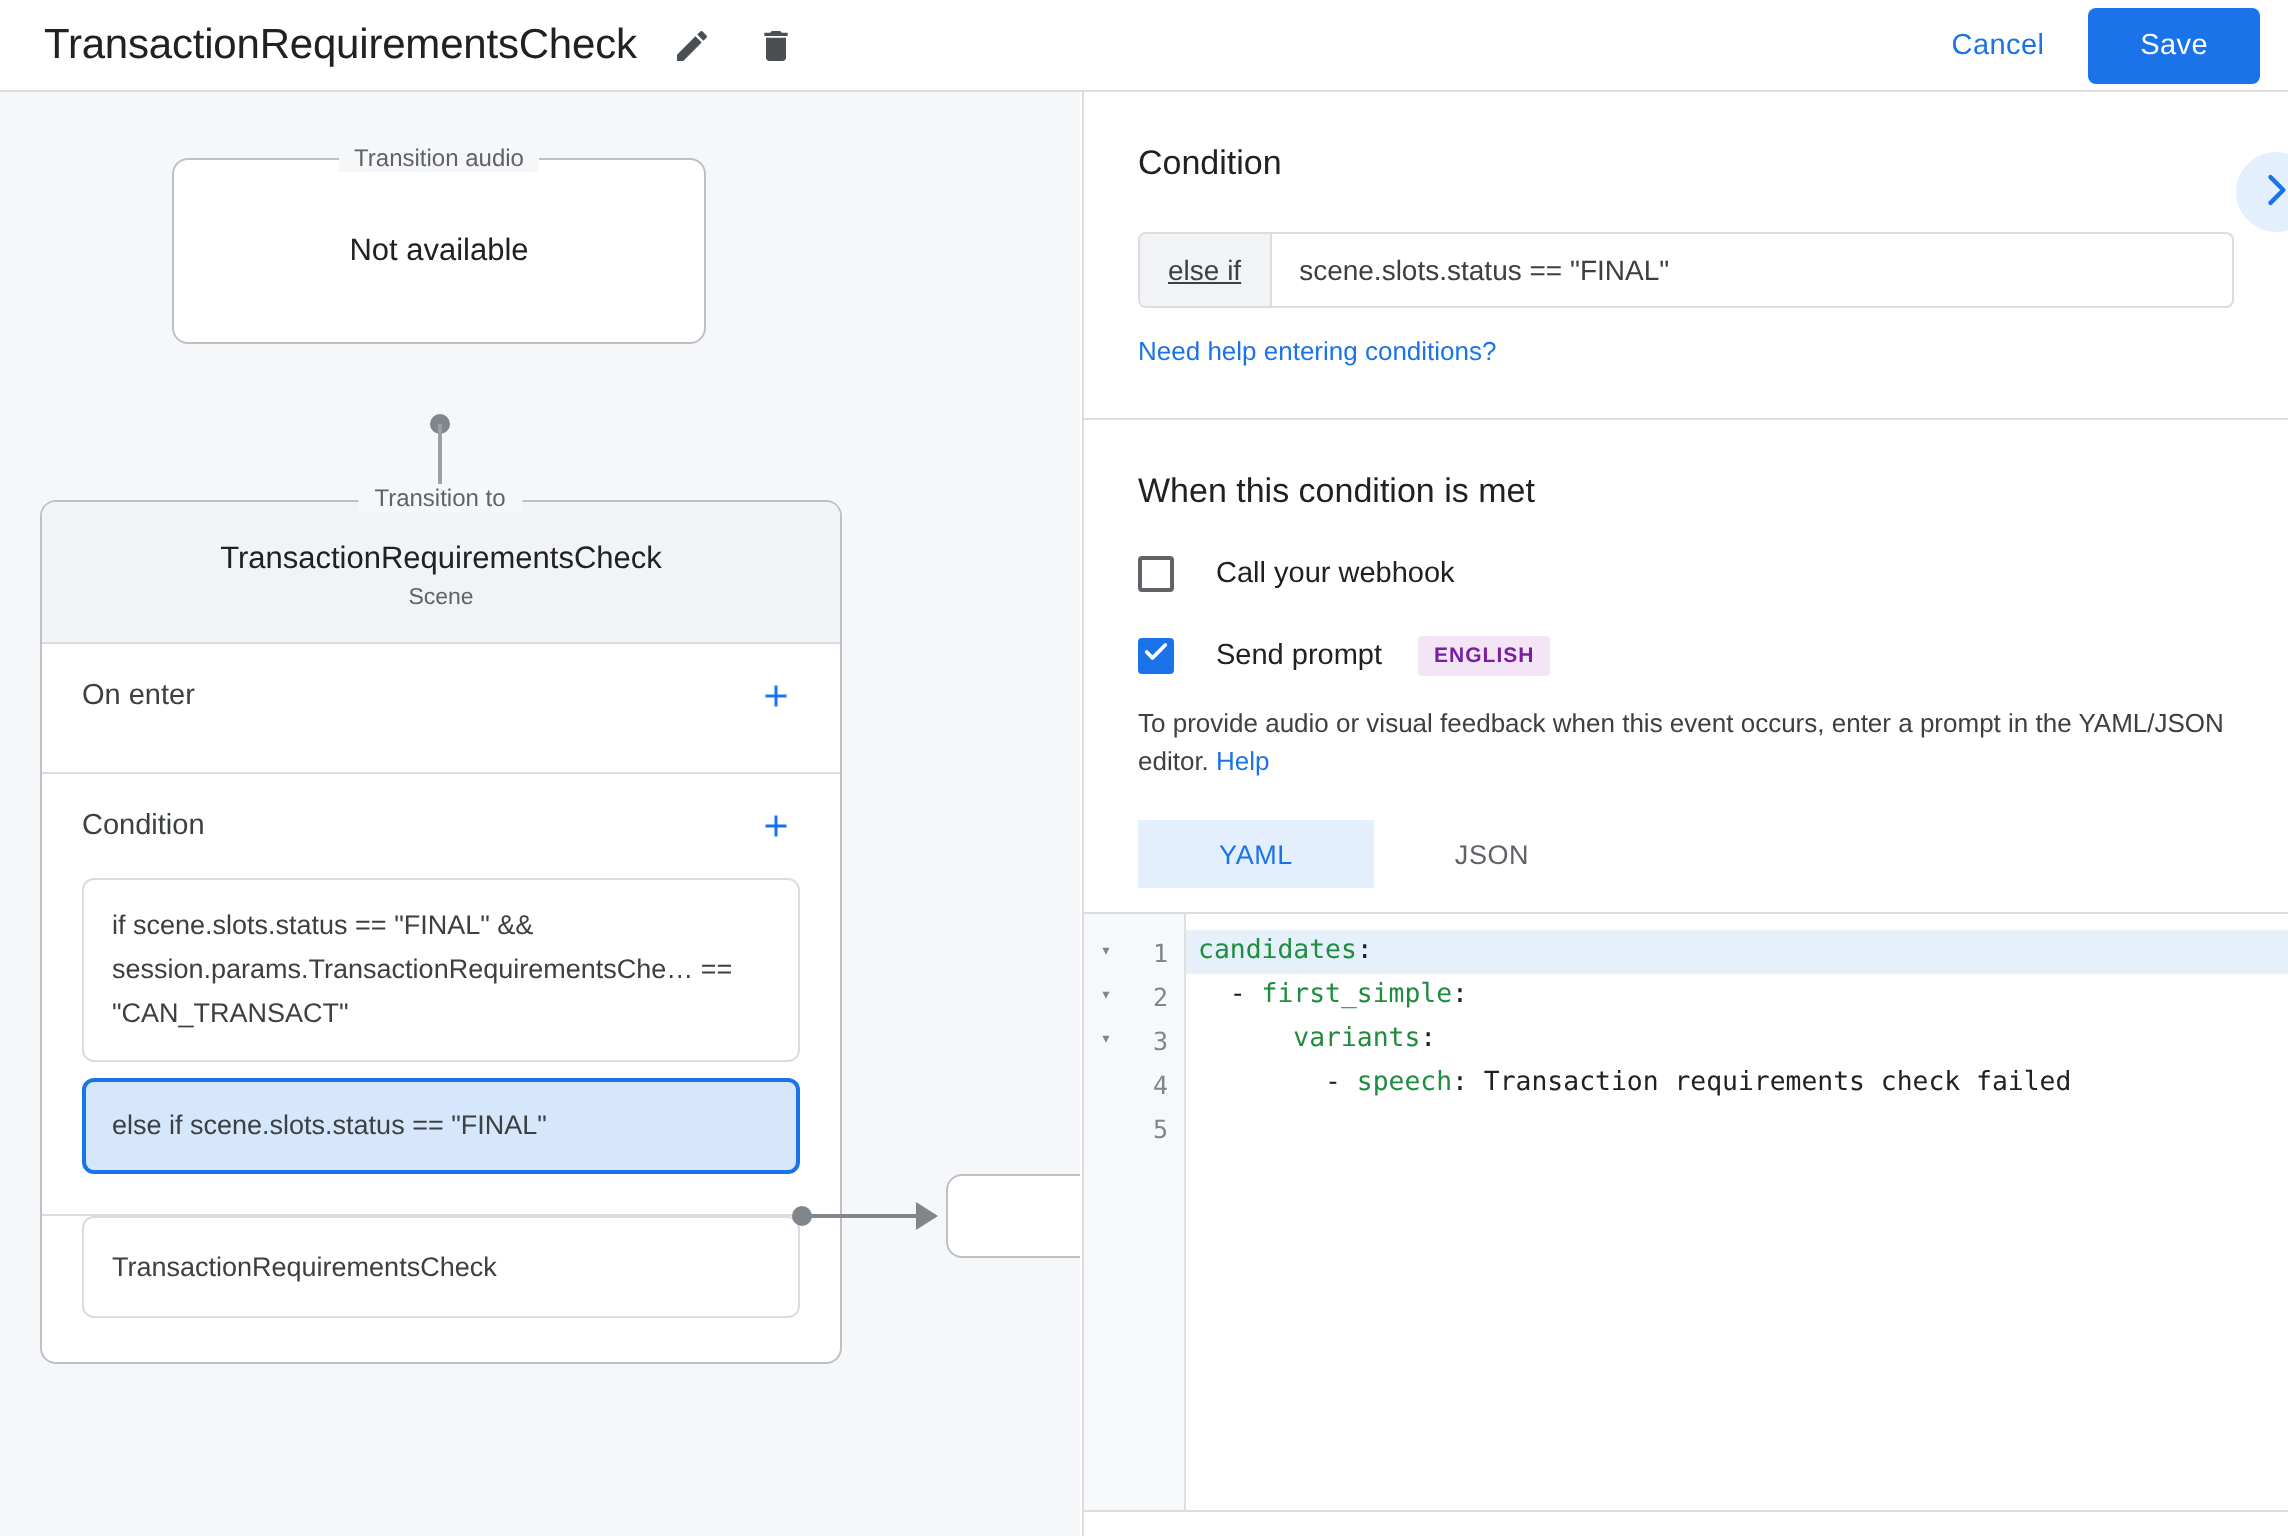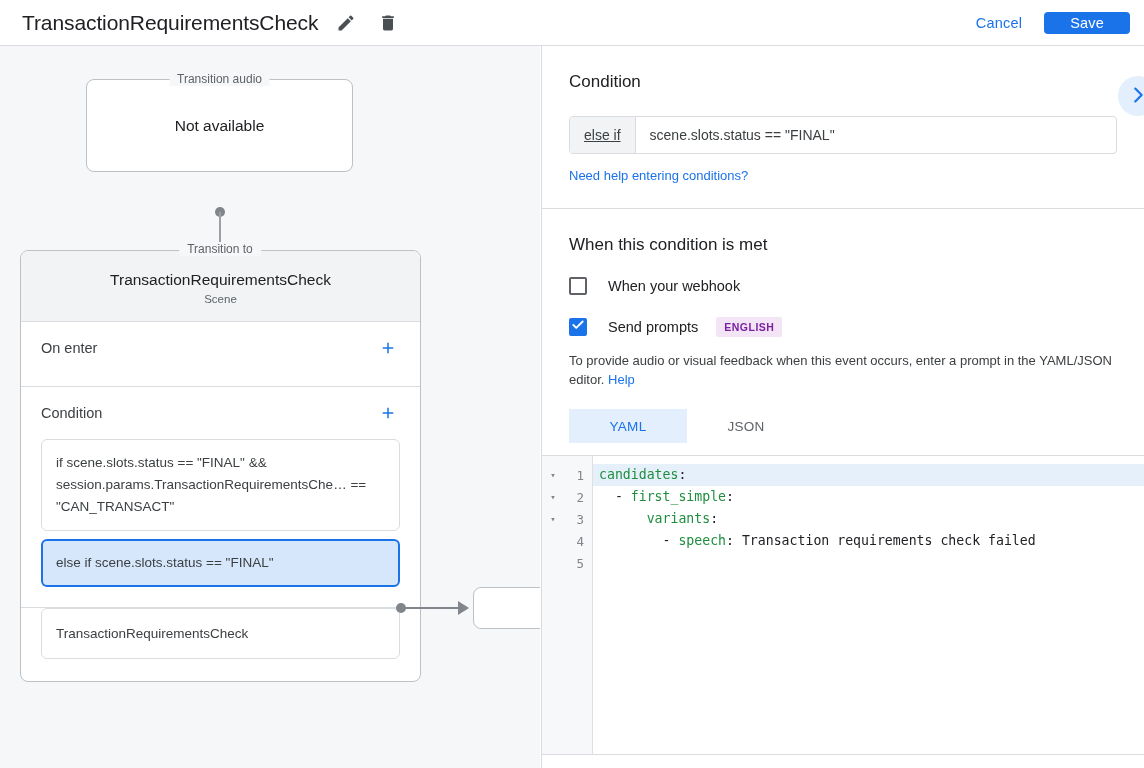--- a/index.html
+++ b/index.html
@@ -35,21 +35,21 @@
     background: transparent; border: none; cursor: pointer;
     color: #1a73e8; font-size: 14.5px; font-weight: 500;
     font-family: "Liberation Sans", sans-serif;
     padding: 8px 12px; letter-spacing: .2px;
   }
   .btn-save {
     margin-left: 10px; margin-right: 14px;
     background: #1a73e8; border: none; cursor: pointer;
     color: #ffffff; font-size: 14.5px; font-weight: 500;
     font-family: "Liberation Sans", sans-serif;
-    border-radius: 4px; padding: 0 26px; height: 22px;
+    border-radius: 4px; padding: 0 26px; height: 38px;
     letter-spacing: .2px;
   }
 
   
   .graph-pane {
     position: absolute; left: 0; top: 46px; width: 540px; height: 722px;
     background: #f6f7f9; overflow: hidden;
   }
   .fieldset {
     position: absolute;
@@ -361,32 +361,32 @@
         <input class="cond-value" value="scene.slots.status == &quot;FINAL&quot;" style="">
       </div>
       <a class="link">Need help entering conditions?</a>
     </div>
 
     <div class="detail-block">
       <div class="detail-h">When this condition is met</div>
 
       <div class="chk-row">
         <span class="chk"></span>
-        <span class="chk-label">When your webhook</span>
+        <span class="chk-label">Call your webhook</span>
       </div>
 
       <div class="chk-row">
         <span class="chk checked">
           <span>
             <svg width="14" height="14" viewBox="0 0 24 24" fill="none" stroke="#ffffff" stroke-width="3.2" stroke-linecap="round" stroke-linejoin="round">
               <polyline points="20 6 9 17 4 12"></polyline>
             </svg>
           </span>
         </span>
-        <span class="chk-label">Send prompts</span>
+        <span class="chk-label">Send prompt</span>
         <span class="badge">ENGLISH</span>
       </div>
 
       <div class="helper">
         <span>To provide audio or visual feedback when this event occurs, enter a prompt in the YAML/JSON editor.</span>
         <a class="link inline">Help</a>
       </div>
 
       <div class="tabs">
         <button class="tab active">YAML</button>

